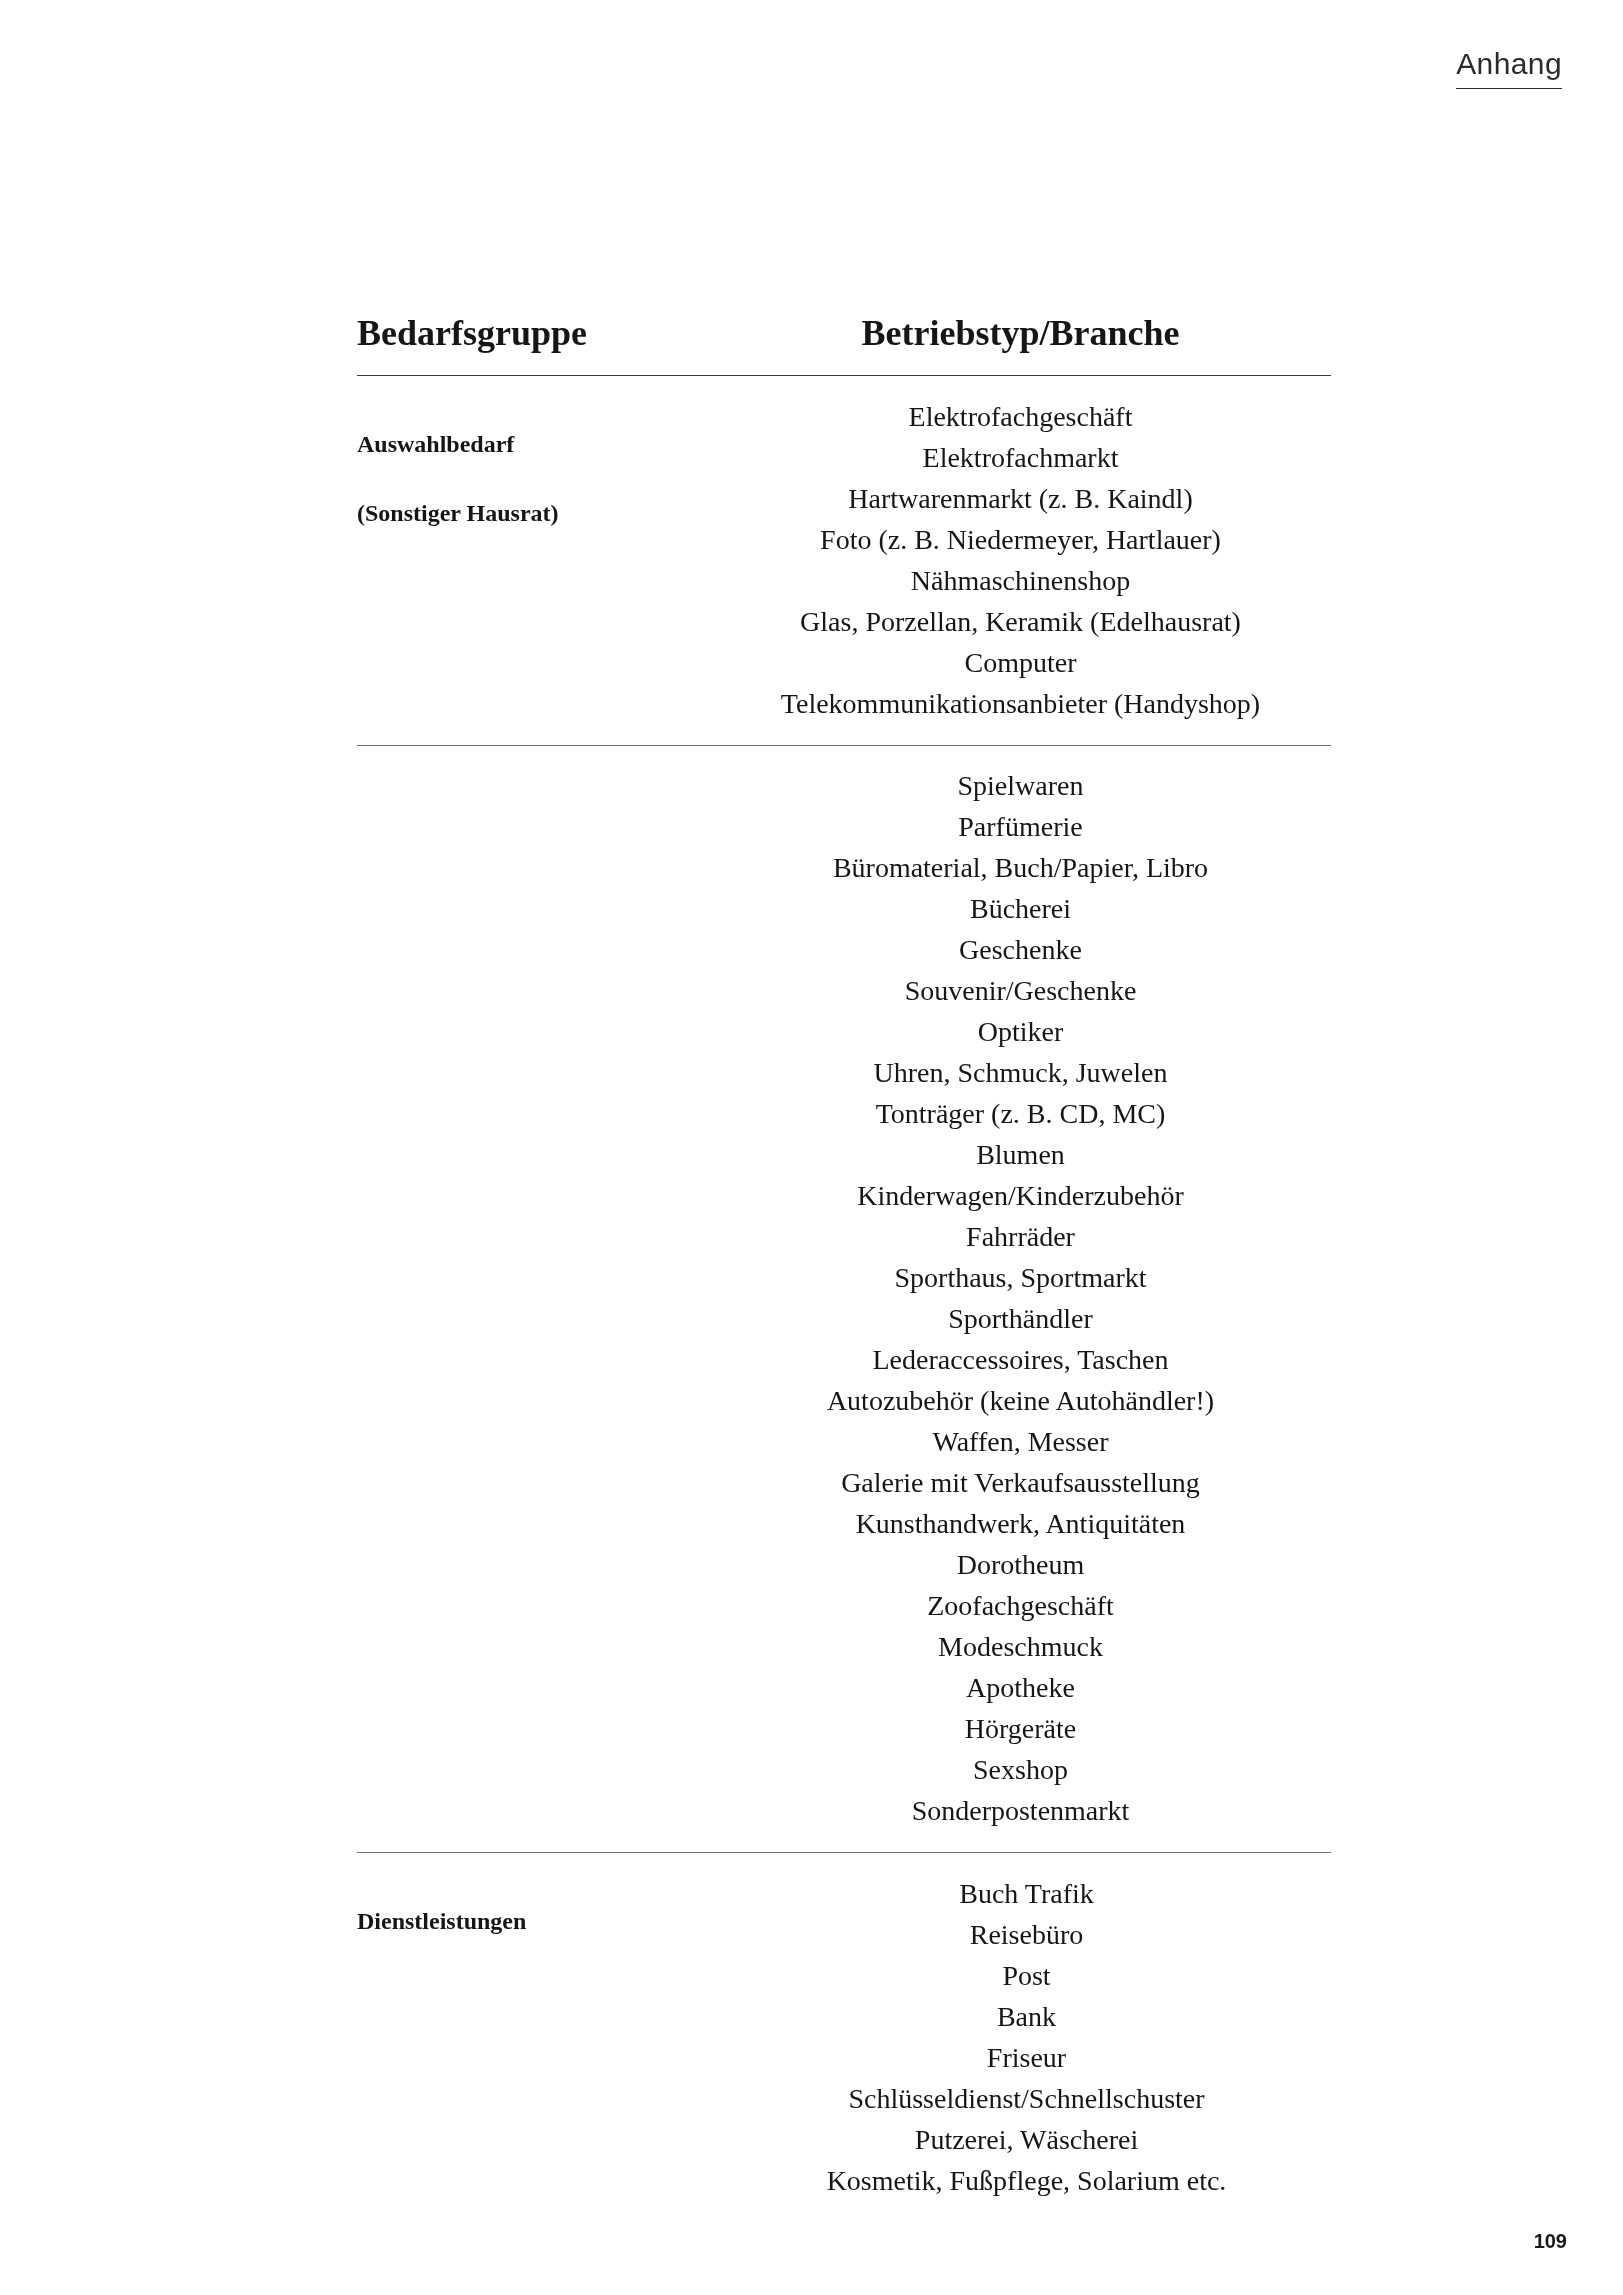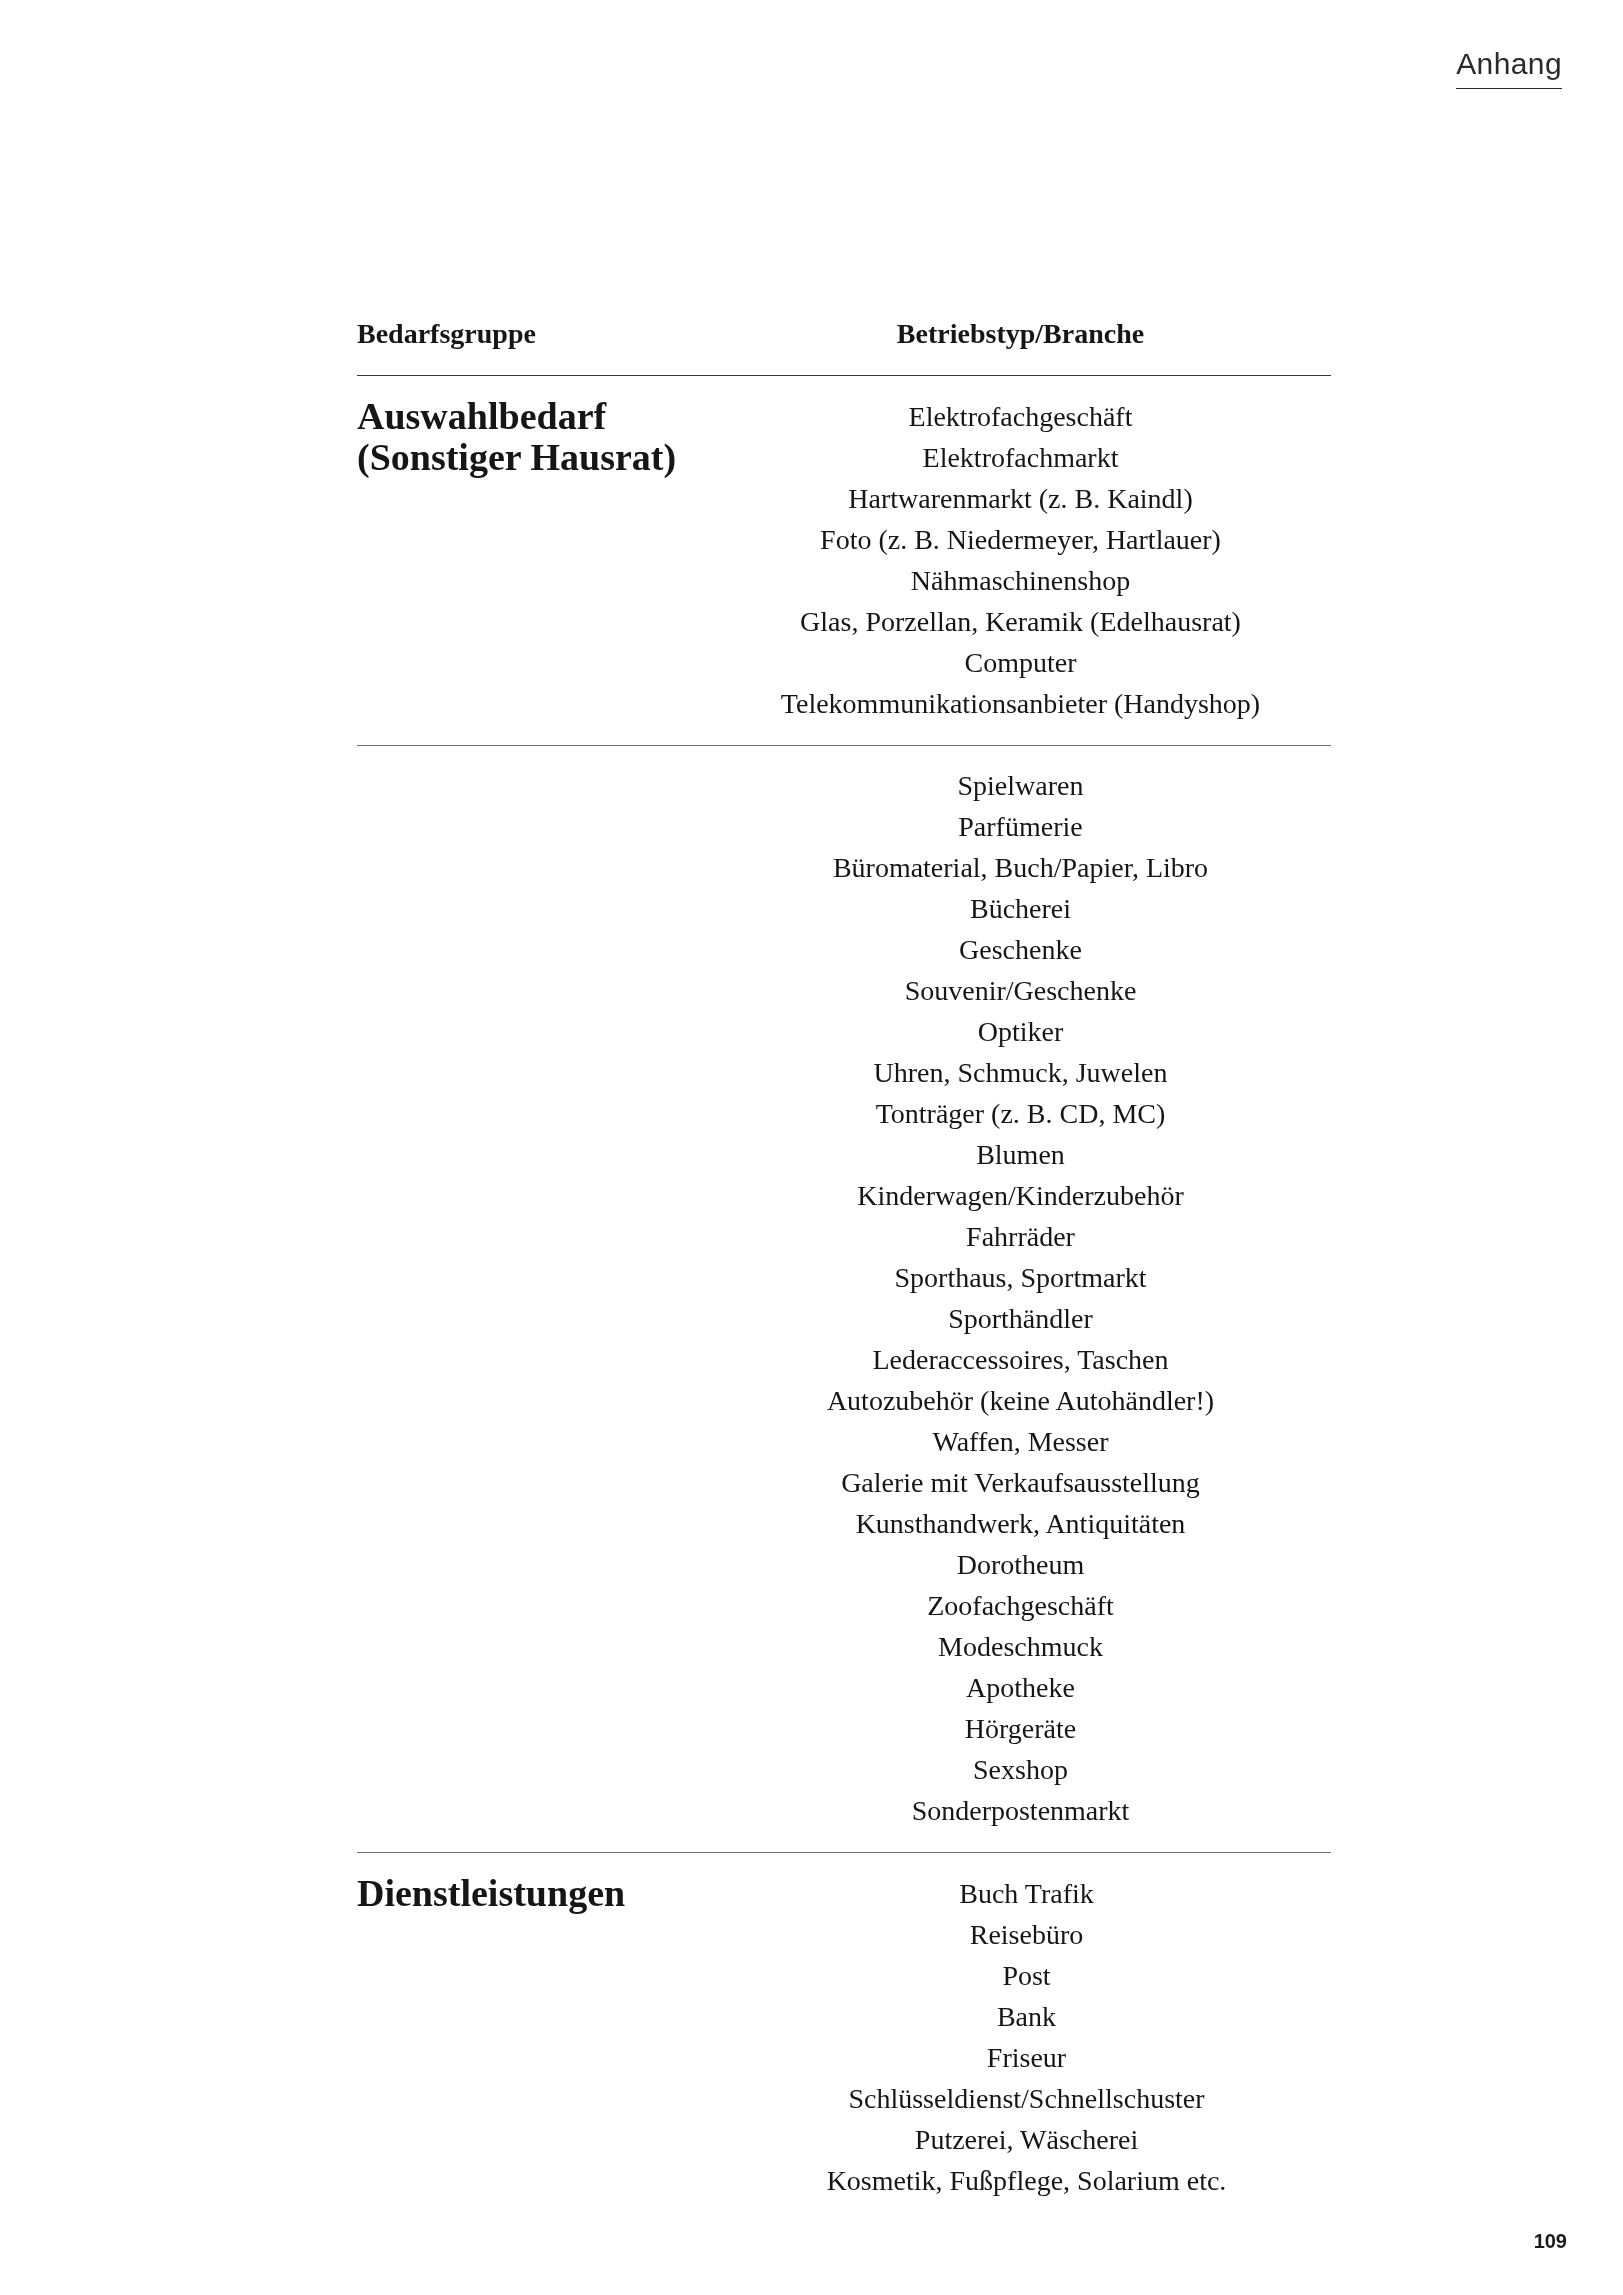--- a/index.html
+++ b/index.html
@@ -40,34 +40,35 @@
   .row { display: flex; }
   .cell.left { flex: 0 0 353px; width: 353px; }
   .cell.right { flex: 1; text-align: center; }
 
   .head-row {
     padding-bottom: 21px;
     border-bottom: 1.6px solid #3a3a3a;
   }
   .col-header {
     font-weight: bold;
-    font-size: 28px;
+    font-size: 36px;
     line-height: 41px;
   }
 
   .group-row {
     padding: 19.5px 0 21px 0;
     border-bottom: 1.2px solid #6e6e6e;
   }
   .group-row:last-child { border-bottom: none; gap: 12px; }
 
   .group-label {
     font-weight: bold;
-    font-size: 38px;
+    font-size: 24px;
     line-height: 41px;
+    margin-top: 28px;
   }
   .item {
     font-size: 28px;
     line-height: 41px;
   }
 
   .page-number {
     position: absolute;
     right: 99px;
     bottom: 42px;

